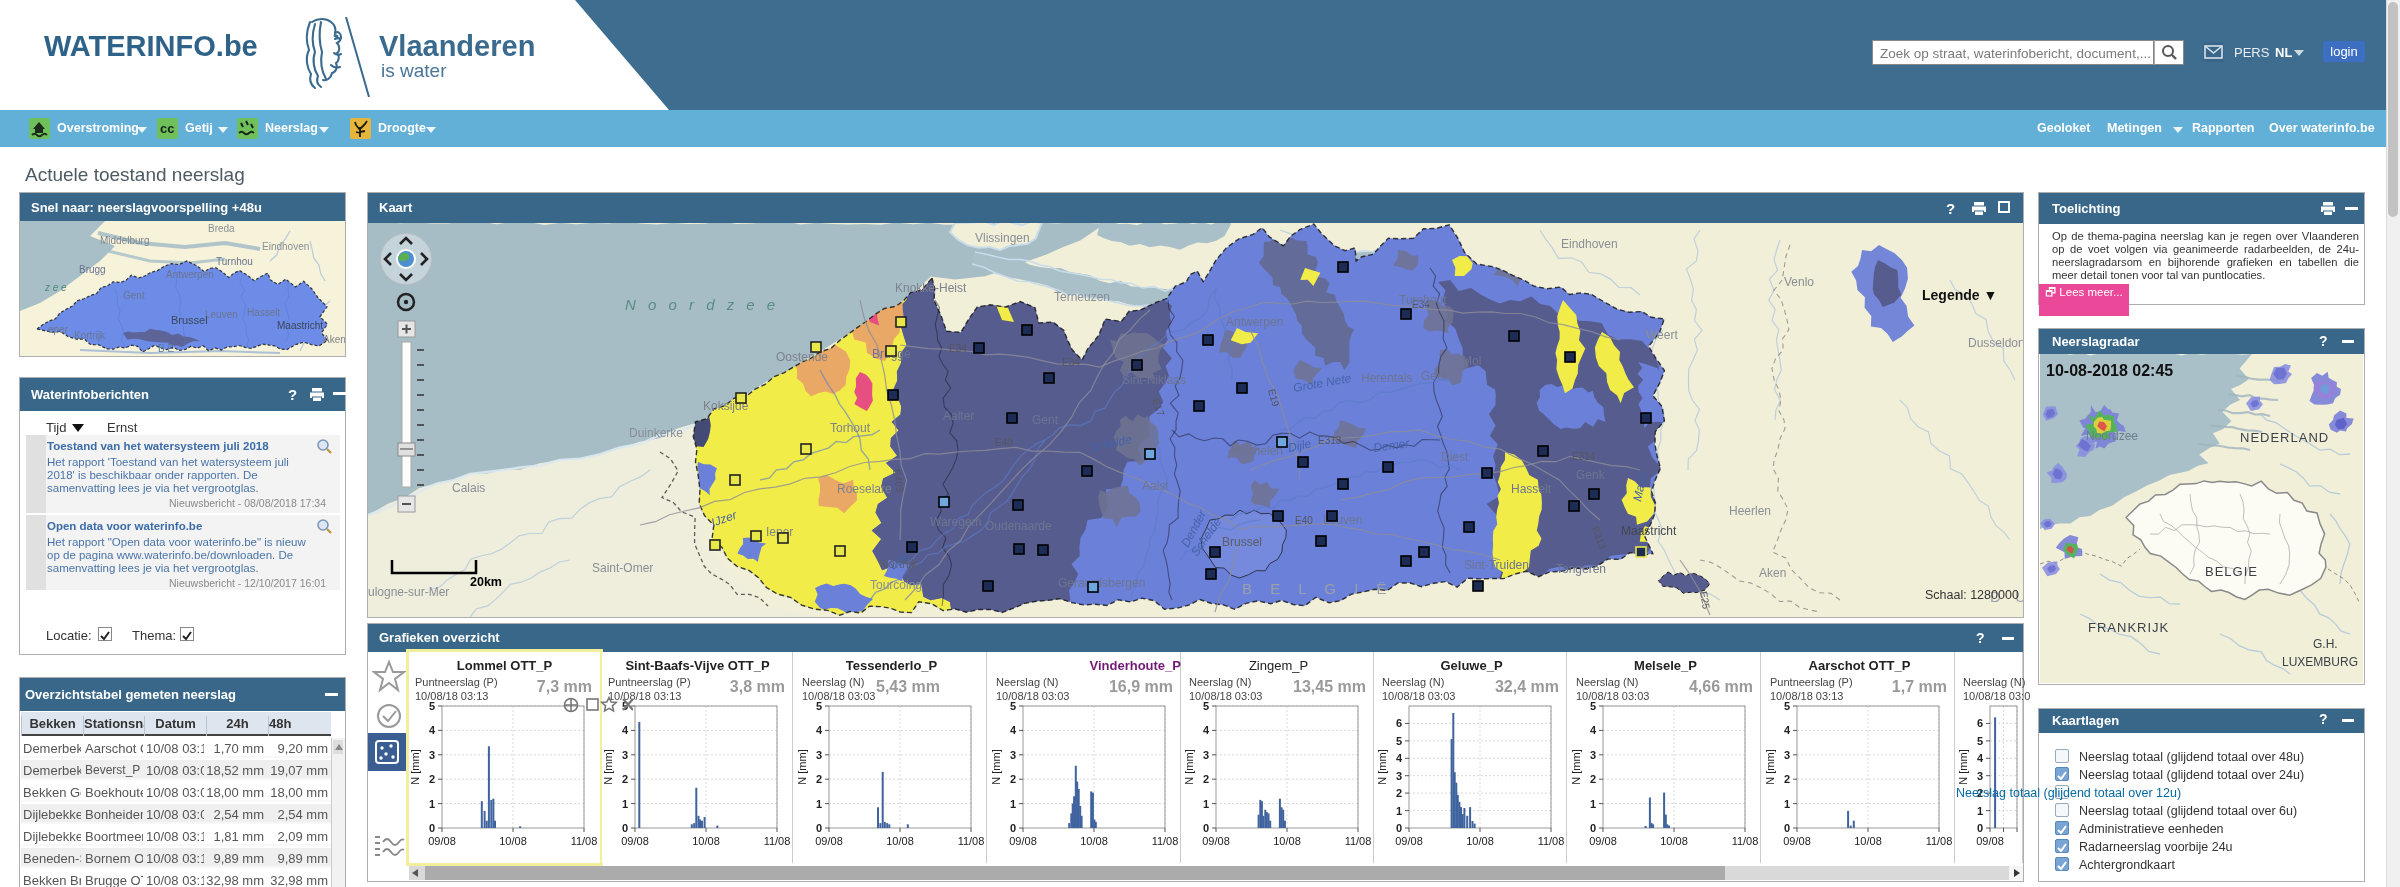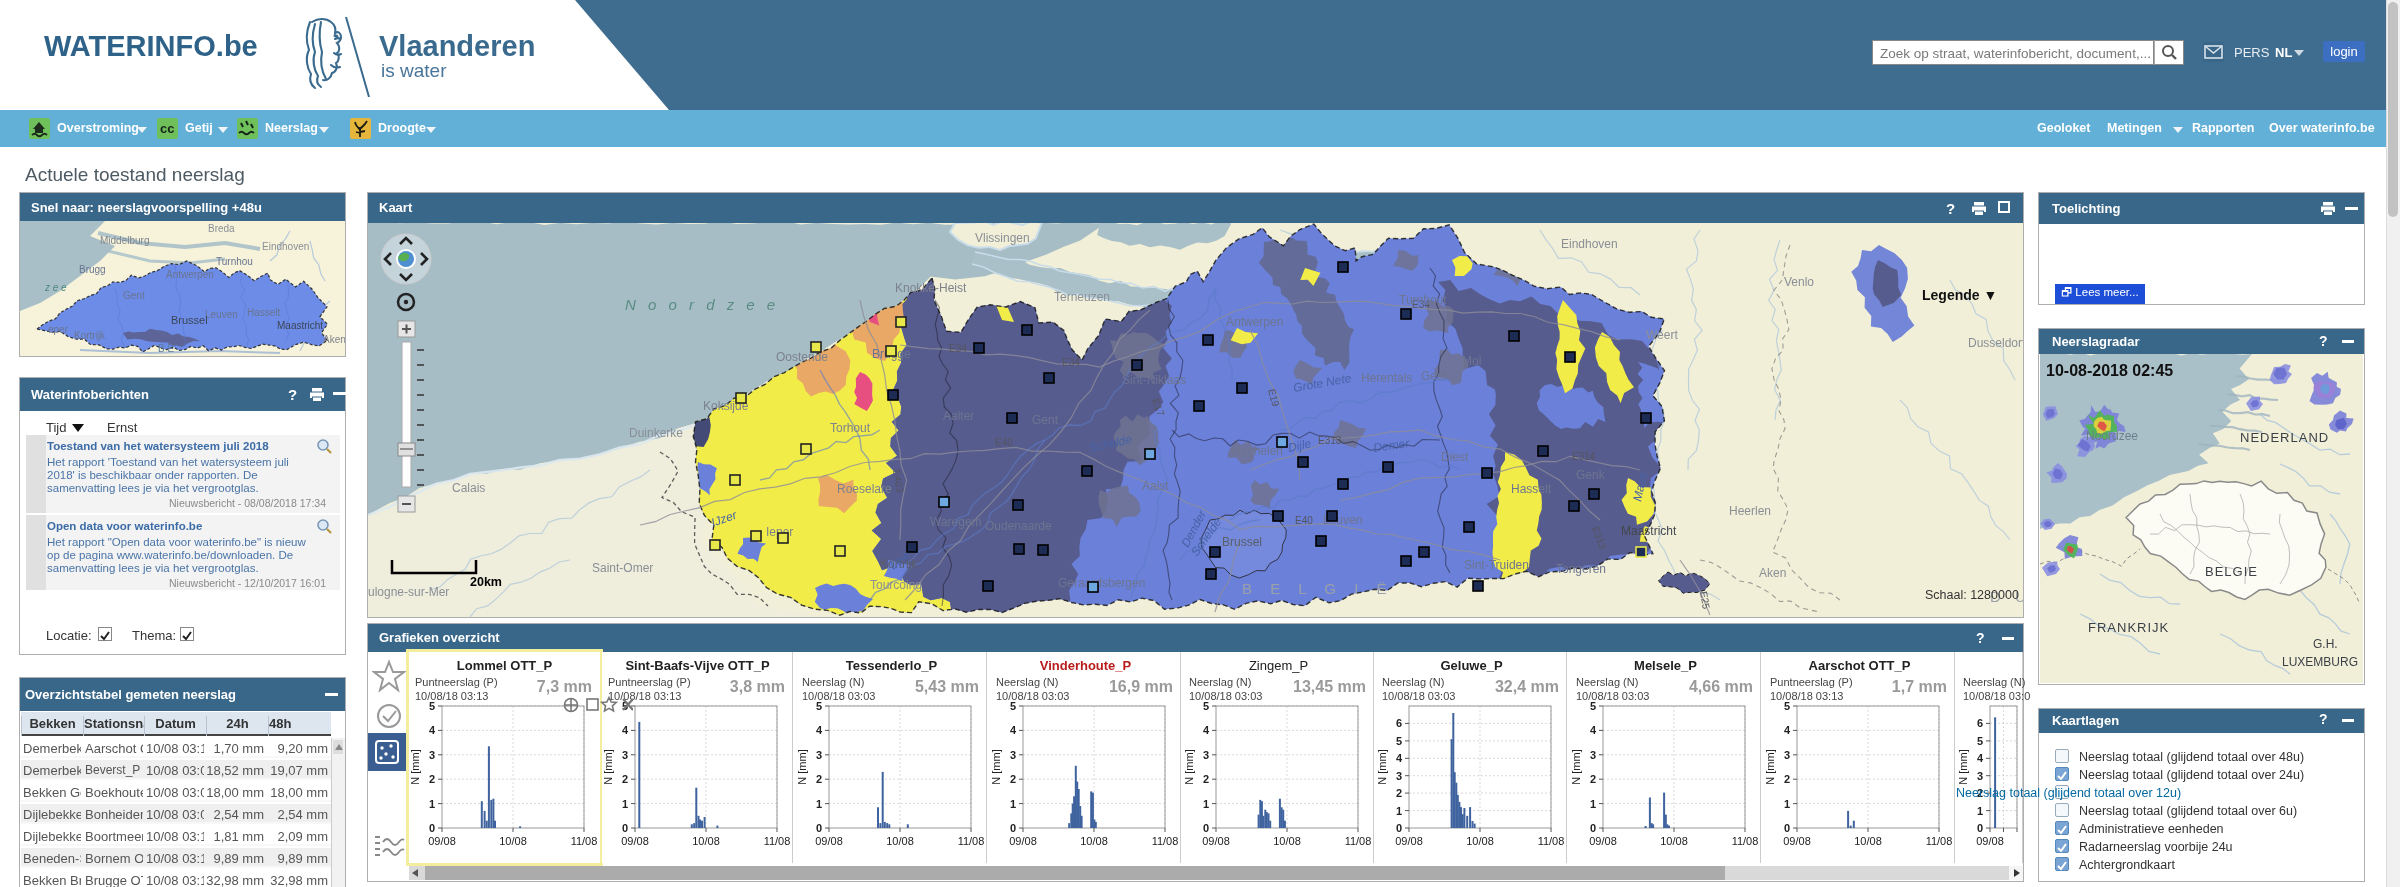--- a/index.html
+++ b/index.html
@@ -612,21 +612,21 @@
       <rect x="95.5" y="117.8" width="2" height="12.2" fill="#3f639e"></rect>
       <rect x="97.0" y="121.5" width="2" height="8.5" fill="#3f639e"></rect>
       <rect x="99.0" y="122.7" width="2" height="7.3" fill="#3f639e"></rect>
       <rect x="101.6" y="119.0" width="2" height="11.0" fill="#3f639e"></rect>
       <rect x="114.4" y="127.6" width="2" height="2.4" fill="#3f639e"></rect>
     </svg>
     <div class="abs" style="left:796px;top:652px;width:191px;height:211px;background:#fff;border-right:1px solid #ccc"></div>
     <div class="abs" style="left:796px;top:658px;width:191px;text-align:center;font-size:13px;font-weight:bold;color:#222;white-space:nowrap">Tessenderlo_P</div>
     <div class="abs" style="left:802px;top:676px;font-size:11px;color:#444;white-space:nowrap">Neerslag (N)</div>
     <div class="abs" style="left:802px;top:690px;font-size:11px;color:#444;white-space:nowrap">10/08/18 03:03</div>
-    <div class="abs" style="left:876px;top:678px;width:103px;text-align:right;font-size:16px;font-weight:bold;color:#9a9a9a">5,43 mm</div>
+    <div class="abs" style="left:876px;top:678px;width:103px;font-size:16px;font-weight:bold;color:#9a9a9a">5,43 mm</div>
     <svg class="abs" style="left:796px;top:698px" width="200px" height="150">
       <line x1="33" y1="105.6" x2="175.0" y2="105.6" stroke="#c9c9c9" stroke-width="0.7" stroke-dasharray="2 2"></line>
       <line x1="33" y1="81.2" x2="175.0" y2="81.2" stroke="#c9c9c9" stroke-width="0.7" stroke-dasharray="2 2"></line>
       <line x1="33" y1="56.8" x2="175.0" y2="56.8" stroke="#c9c9c9" stroke-width="0.7" stroke-dasharray="2 2"></line>
       <line x1="33" y1="32.4" x2="175.0" y2="32.4" stroke="#c9c9c9" stroke-width="0.7" stroke-dasharray="2 2"></line>
       <line x1="33" y1="8.0" x2="175.0" y2="8.0" stroke="#c9c9c9" stroke-width="0.7" stroke-dasharray="2 2"></line>
       <line x1="104.0" y1="8" x2="104.0" y2="130" stroke="#c9c9c9" stroke-width="0.7" stroke-dasharray="2 2"></line>
       <line x1="175.0" y1="8" x2="175.0" y2="130" stroke="#c9c9c9" stroke-width="0.7" stroke-dasharray="2 2"></line>
       <rect x="33" y="8" width="142.0" height="122" fill="none" stroke="#999" stroke-width="1"></rect>
       <line x1="29" y1="130.0" x2="33" y2="130.0" stroke="#555" stroke-width="1"></line>
@@ -650,21 +650,21 @@
       <text x="10" y="69.0" font-size="11" fill="#222" text-anchor="middle" transform="rotate(-90 10 69.0)" font-family="Liberation Sans">N [mm]</text>
       <rect x="81.0" y="109.3" width="2" height="20.7" fill="#3f639e"></rect>
       <rect x="83.4" y="125.1" width="2" height="4.9" fill="#3f639e"></rect>
       <rect x="85.7" y="73.9" width="2" height="56.1" fill="#3f639e"></rect>
       <rect x="87.8" y="123.9" width="2" height="6.1" fill="#3f639e"></rect>
       <rect x="90.2" y="125.1" width="2" height="4.9" fill="#3f639e"></rect>
       <rect x="92.3" y="126.3" width="2" height="3.7" fill="#3f639e"></rect>
       <rect x="110.8" y="126.3" width="2" height="3.7" fill="#3f639e"></rect>
     </svg>
     <div class="abs" style="left:990px;top:652px;width:191px;height:211px;background:#fff;border-right:1px solid #ccc"></div>
-    <div class="abs" style="left:990px;top:658px;width:191px;text-align:center;font-size:13px;font-weight:bold;color:#b91c1c;white-space:nowrap">Vinderhoute_P</div>
+    <div class="abs" style="left:990px;top:658px;width:191px;text-align:right;font-size:13px;font-weight:bold;color:#701a75;white-space:nowrap">Vinderhoute_P</div>
     <div class="abs" style="left:996px;top:676px;font-size:11px;color:#444;white-space:nowrap">Neerslag (N)</div>
     <div class="abs" style="left:996px;top:690px;font-size:11px;color:#444;white-space:nowrap">10/08/18 03:03</div>
     <div class="abs" style="left:1070px;top:678px;width:103px;text-align:right;font-size:16px;font-weight:bold;color:#9a9a9a">16,9 mm</div>
     <svg class="abs" style="left:990px;top:698px" width="200px" height="150">
       <line x1="33" y1="105.6" x2="175.0" y2="105.6" stroke="#c9c9c9" stroke-width="0.7" stroke-dasharray="2 2"></line>
       <line x1="33" y1="81.2" x2="175.0" y2="81.2" stroke="#c9c9c9" stroke-width="0.7" stroke-dasharray="2 2"></line>
       <line x1="33" y1="56.8" x2="175.0" y2="56.8" stroke="#c9c9c9" stroke-width="0.7" stroke-dasharray="2 2"></line>
       <line x1="33" y1="32.4" x2="175.0" y2="32.4" stroke="#c9c9c9" stroke-width="0.7" stroke-dasharray="2 2"></line>
       <line x1="33" y1="8.0" x2="175.0" y2="8.0" stroke="#c9c9c9" stroke-width="0.7" stroke-dasharray="2 2"></line>
       <line x1="104.0" y1="8" x2="104.0" y2="130" stroke="#c9c9c9" stroke-width="0.7" stroke-dasharray="2 2"></line>
@@ -931,21 +931,22 @@
 <div class="abs" style="left:2014px;top:869px;width:0;height:0;border-top:4px solid transparent;border-bottom:4px solid transparent;border-left:6px solid #333"></div>
 
 <div class="panel" style="left:2038px;top:192px;width:327px;height:113px">
  <div class="phead" style="height:31px;line-height:31px;padding-left:13px">Toelichting</div>
  <svg class="abs" style="left:281px;top:9px" width="16" height="14">
         <rect x="3" y="0" width="10" height="3.5" fill="#fff"></rect>
         <rect x="1" y="4.5" width="14" height="5.5" fill="#fff"></rect>
         <rect x="3.5" y="9" width="9" height="4.5" fill="#fff" stroke="#38678a" stroke-width="1"></rect>
       </svg>
  <div class="abs" style="left:306px;top:14px;width:13px;height:3px;background:#fff"></div>
- <div class="abs" style="left:16px;top:91px;width:90px;height:20px;background:#1d4ed8;color:#fff;font-size:11.5px;text-align:center;line-height:16px">🗗 Lees meer...</div>
+ <div class="abs" style="left:13px;top:37px;width:307px;font-size:11.2px;color:#333;line-height:13px;text-align:justify">Op de thema-pagina neerslag kan je regen over Vlaanderen op de voet volgen via geanimeerde radarbeelden, de 24u-neerslagradarsom en bijhorende grafieken en tabellen die meer detail tonen voor tal van puntlocaties.</div>
+ <div class="abs" style="left:0;top:91px;width:90px;height:32px;background:#ec4899;color:#fff;font-size:11.5px;text-align:center;line-height:16px">🗗 Lees meer...</div>
 </div>
 
 <div class="panel" style="left:2038px;top:328px;width:327px;height:357px">
  <div class="phead" style="height:25px;line-height:25px;padding-left:13px">Neerslagradar</div>
  <div class="pico" style="left:280px;top:4px;font-size:14px">?</div>
  <div class="abs" style="left:303px;top:11px;width:12px;height:3px;background:#fff"></div>
 </div>
 <svg class="abs" style="left:2040px;top:354px" width="323" height="329" viewBox="0 0 323 329">
       <rect width="323" height="329" fill="#f2efd9"></rect>
       <polygon points="0.0,0.0 10.1,-1.8 20.2,-1.2 30.3,0.8 40.4,-1.4 50.5,1.4 60.6,-0.9 70.7,-2.0 80.8,-0.2 90.9,-1.3 101.0,-1.9 111.0,-0.9 121.1,-0.2 131.2,-1.2 141.3,1.4 151.4,-0.8 161.5,0.8 171.6,-0.6 181.7,-1.6 191.8,-0.3 201.9,0.7 212.0,0.0 199.6,14.4 208.8,25.3 199.8,31.2 191.0,35.0 200.0,46.0 190.2,50.8 182.3,57.7 191.3,66.9 182.8,75.3 172.9,79.3 179.7,89.4 169.5,94.0 159.2,100.8 168.5,109.3 157.9,111.8 148.3,117.0 129.6,121.1 118.9,126.7 107.6,131.3 95.9,137.5 84.1,143.3 72.6,151.6 59.4,156.1 50.3,162.1 39.5,163.2 30.4,169.5 19.8,169.5 9.6,171.1 0.0,175.0" fill="#a9c0c9"></polygon>

